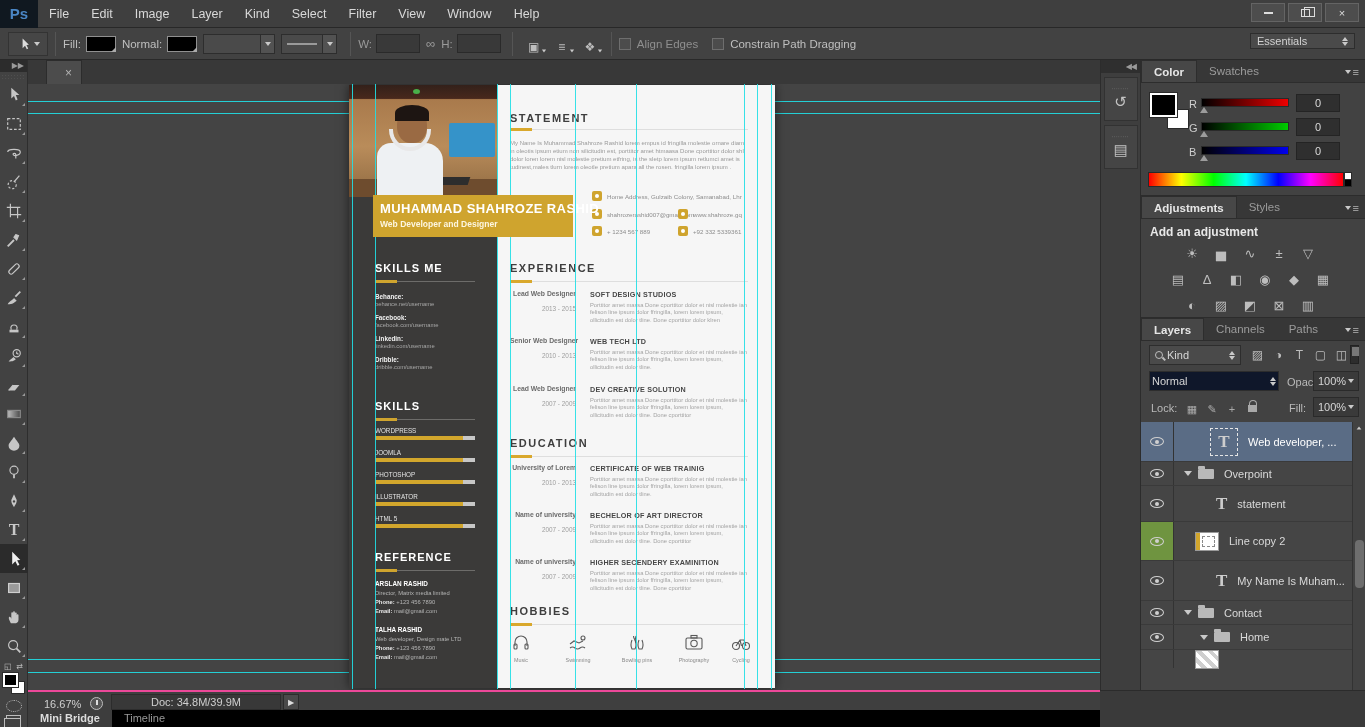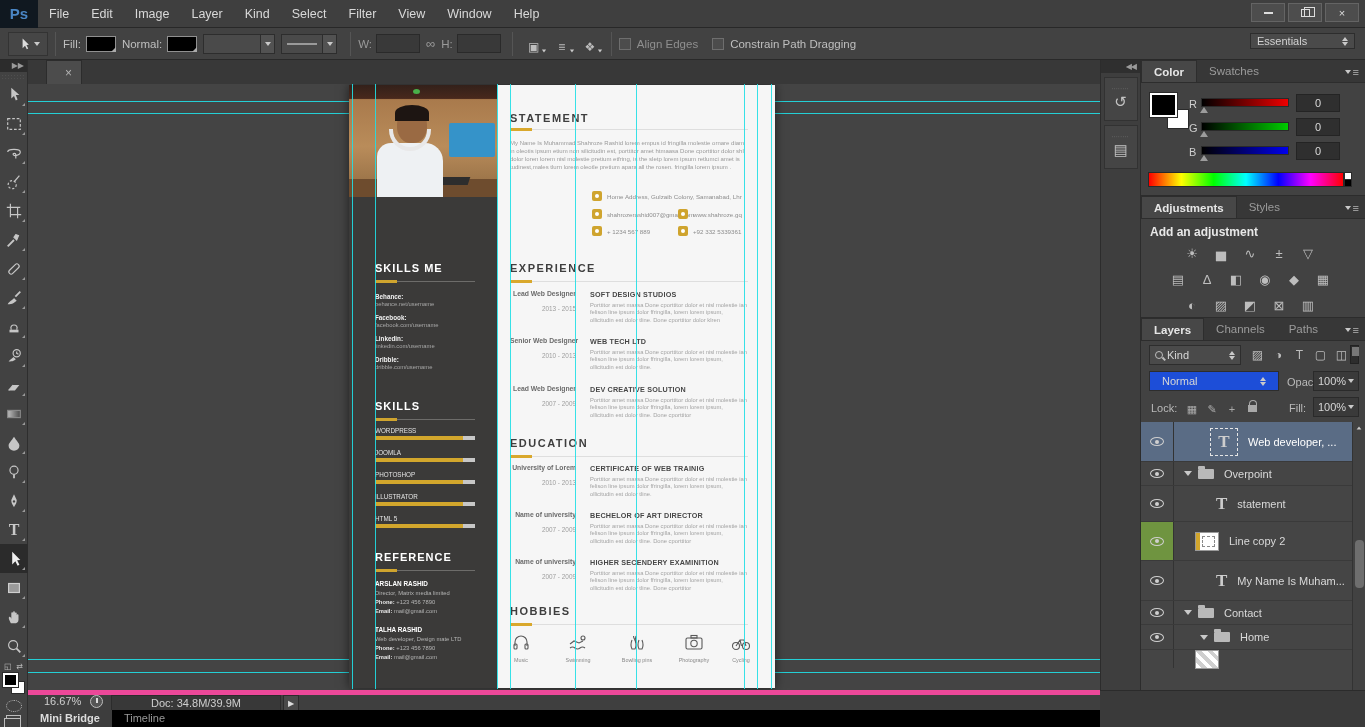--- a/index.html
+++ b/index.html
@@ -120,21 +120,21 @@
   .adj-head{position:absolute;left:9px;top:29px;font-size:12px;font-weight:bold;color:#e8e8e8}
   .adjrow{position:absolute;display:flex;gap:7px}
   .adjic{width:22px;height:18px;display:flex;align-items:center;justify-content:center;color:#bdbdbd;font-size:13px}
   .layerspanel{position:relative;height:409px}
   .kindbox{position:absolute;left:8px;top:4px;width:92px;height:20px;background:#4a4a4a;border:1px solid #2d2d2d;display:flex;align-items:center;padding:0 5px;gap:4px;font-size:11px;color:#d6d6d6}
   .sicon{width:8px;height:8px;border:1.4px solid #bdbdbd;border-radius:50%;position:relative}
   .sicon:after{content:"";position:absolute;left:6px;top:6px;width:4px;height:1.5px;background:#bdbdbd;transform:rotate(45deg)}
   .filtic{width:21px;height:20px;display:flex;align-items:center;justify-content:center;color:#bdbdbd;font-size:12px}
   .toggle{position:absolute;right:6px;top:4px;width:9px;height:19px;background:#2d2d2d;border:1px solid #222}
   .toggle i{display:block;width:7px;height:9px;background:#777;margin:1px}
-  .blendsel{position:absolute;left:8px;top:32px;width:130px;height:20px;background:#1d4ed8;border:1px solid #2d2d2d;display:flex;align-items:center;justify-content:space-between;padding:0 12px;font-size:11px;color:#d6d6d6}
+  .blendsel{position:absolute;left:8px;top:32px;width:130px;height:20px;background:#0f172a;border:1px solid #2d2d2d;display:flex;align-items:center;justify-content:space-between;padding:0 2px;font-size:11px;color:#d6d6d6}
   .plabel{position:absolute;font-size:11px;color:#b9b9b9}
   .pvbox{position:absolute;width:46px;height:20px;background:#3a3a3a;border:1px solid #2a2a2a;display:flex;align-items:center;justify-content:space-between;padding:0 4px;font-size:11px;color:#d6d6d6}
   .lockic{position:absolute;width:18px;height:16px;color:#a9a9a9;font-size:11px;display:flex;align-items:center;justify-content:center}
   .padlock{width:9px;height:7px;background:#a9a9a9;position:relative;margin-top:4px}
   .padlock:before{content:"";position:absolute;left:1.5px;top:-5px;width:6px;height:5px;border:1.5px solid #a9a9a9;border-bottom:none;border-radius:4px 4px 0 0}
   .layerlist{position:absolute;left:0;top:104px;width:225px;height:283px;background:#454545;overflow:hidden}
   .lrow{position:relative;width:211px;border-bottom:1px solid #3a3a3a;display:flex;align-items:center}
   .eyecell{width:33px;align-self:stretch;border-right:1px solid #333;display:flex;align-items:center;justify-content:center;flex:none}
   .eyecell.green{background:#6f9440}
   .eye{width:14px;height:9px;border:1px solid #cfcfcf;border-radius:50%;position:relative}
@@ -159,21 +159,21 @@
   .lbic{width:26px;display:flex;align-items:center;justify-content:center;font-size:12px}
   .chain{width:13px;height:7px;border:1.4px solid #b9b9b9;border-radius:4px;position:relative}
   .chain:before{content:"";position:absolute;left:3px;top:1px;width:5px;height:1.4px;background:#b9b9b9}
   .maskic{width:14px;height:11px;border:1px solid #b9b9b9;position:relative}
   .maskic:before{content:"";position:absolute;left:4px;top:2px;width:5px;height:5px;border:1px solid #b9b9b9;border-radius:50%}
   .newlayer{width:12px;height:10px;border:1px solid #b9b9b9;position:relative}
   .newlayer:before{content:"";position:absolute;right:-1px;bottom:-1px;width:5px;height:4px;background:#3d3d3d;border-top:1px solid #b9b9b9;border-left:1px solid #b9b9b9}
   .trash{width:10px;height:10px;border:1px solid #b9b9b9;border-top:none;position:relative;border-radius:0 0 2px 2px}
   .trash:before{content:"";position:absolute;left:-2px;top:-3px;width:12px;height:1.5px;background:#b9b9b9}
   
-  .statusbar{position:absolute;left:28px;top:690px;width:1072px;height:20px;background:#3f3f3f;border-top:5px solid #ec4899;display:flex;align-items:flex-start;font-size:11px;color:#cfcfcf}
+  .statusbar{position:absolute;left:28px;top:690px;width:1072px;height:20px;background:#3f3f3f;border-top:2px solid #ec4899;display:flex;align-items:flex-end;font-size:11px;color:#cfcfcf}
   .zoomval{margin-left:16px;width:46px}
   .clockic{width:13px;height:13px;border:1px solid #bdbdbd;border-radius:50%;position:relative;background:#555;margin-right:8px}
   .clockic:before{content:"";position:absolute;left:5px;top:2px;width:1.5px;height:5px;background:#ddd}
   .docbox{width:170px;height:16px;background:#383838;border:1px solid #2c2c2c;display:flex;align-items:center;justify-content:center}
   .statarrow{width:16px;height:16px;background:#4a4a4a;border:1px solid #2c2c2c;margin-left:2px;display:flex;align-items:center;justify-content:center;font-size:8px;color:#ddd}
   .bottomtabs{position:absolute;left:28px;top:710px;width:1072px;height:17px;background:#000000;display:flex}
   .btab{height:17px;line-height:17px;padding:0 12px;font-size:11px;color:#989898}
   .btab.on{background:#3d3d3d;color:#dcdcdc;font-weight:bold}
   .corner{position:absolute;left:1100px;top:690px;width:265px;height:37px;background:#3a3a3a;border-top:1px solid #2b2b2b}
 </style>
@@ -455,20 +455,24 @@
         <div class="ref-n" style="top:495px">ARSLAN RASHID</div>
         <div class="ref-l" style="top:505px">Director, Matrix media limited</div>
         <div class="ref-l" style="top:514px"><b>Phone:</b> <span>+123 456 7890</span></div>
         <div class="ref-l" style="top:523px"><b>Email:</b> <span>mail@gmail.com</span></div>
         <div class="ref-n" style="top:541px">TALHA RASHID</div>
         <div class="ref-l" style="top:551px">Web developer, Design mate LTD</div>
         <div class="ref-l" style="top:560px"><b>Phone:</b> <span>+123 456 7890</span></div>
         <div class="ref-l" style="top:569px"><b>Email:</b> <span>mail@gmail.com</span></div>
       </div>
 
+      <div class="banner">
+        <div class="nm">MUHAMMAD SHAHROZE RASHID</div>
+        <div class="sub">Web Developer and Designer</div>
+      </div>
 
       <div class="rc-h" style="left:161px;top:27px">STATEMENT</div>
       <div class="rc-div" style="left:161px;top:44px">
           <i></i>
         </div>
       <div class="stmt-body">My Name Is Muhammad Shahroze Rashid lorem empus id fringilla molestie ornare diam in oleotis ipsum etium non silicitudin est, porttitor amet htmaasa Done cporttitor dolor shl dolor loren lorem nisl molestie pretium etfring, is the sletp lorem ipsum retlumci amet is tudinest,males tlurn lorem oleotle pretium apara all the rosen.  fringilla lorem ipsum .</div>
 
       <span class="cicon" style="left:243px;top:106px"></span>
       <span class="ctext" style="left:258px;top:108px">Home Address, Gulzaib Colony, Samanabad, Lhr</span>
       <span class="cicon" style="left:243px;top:124px"></span>

